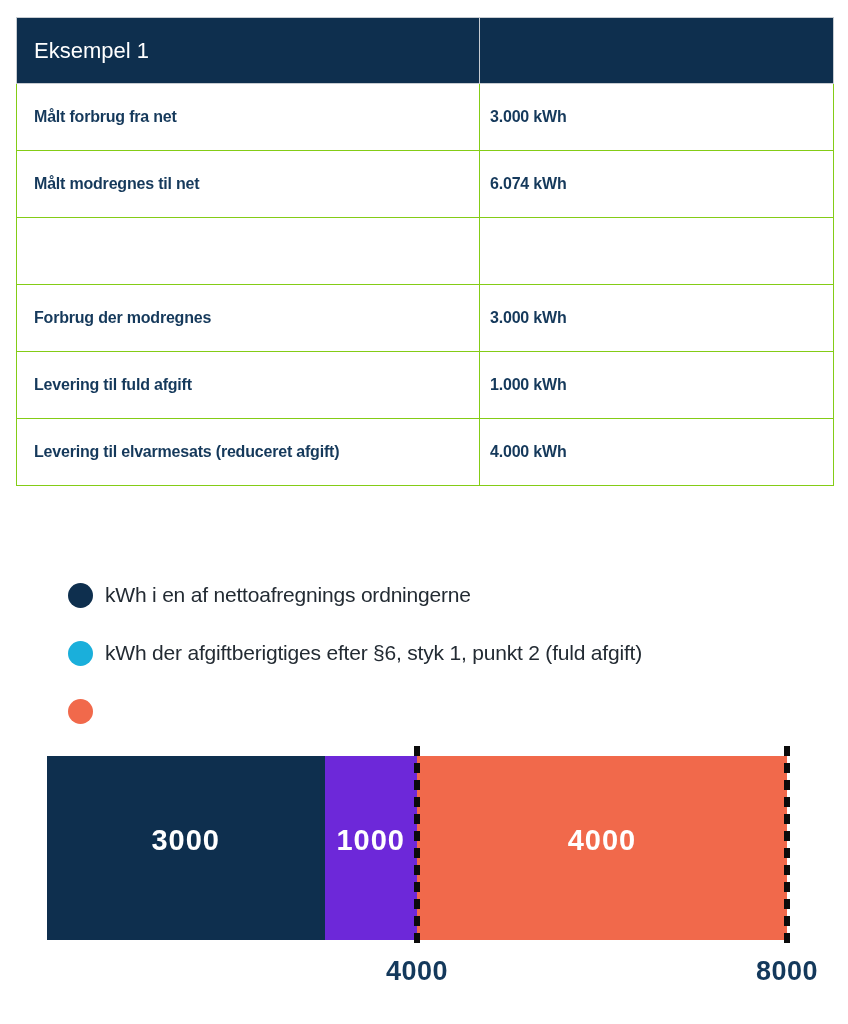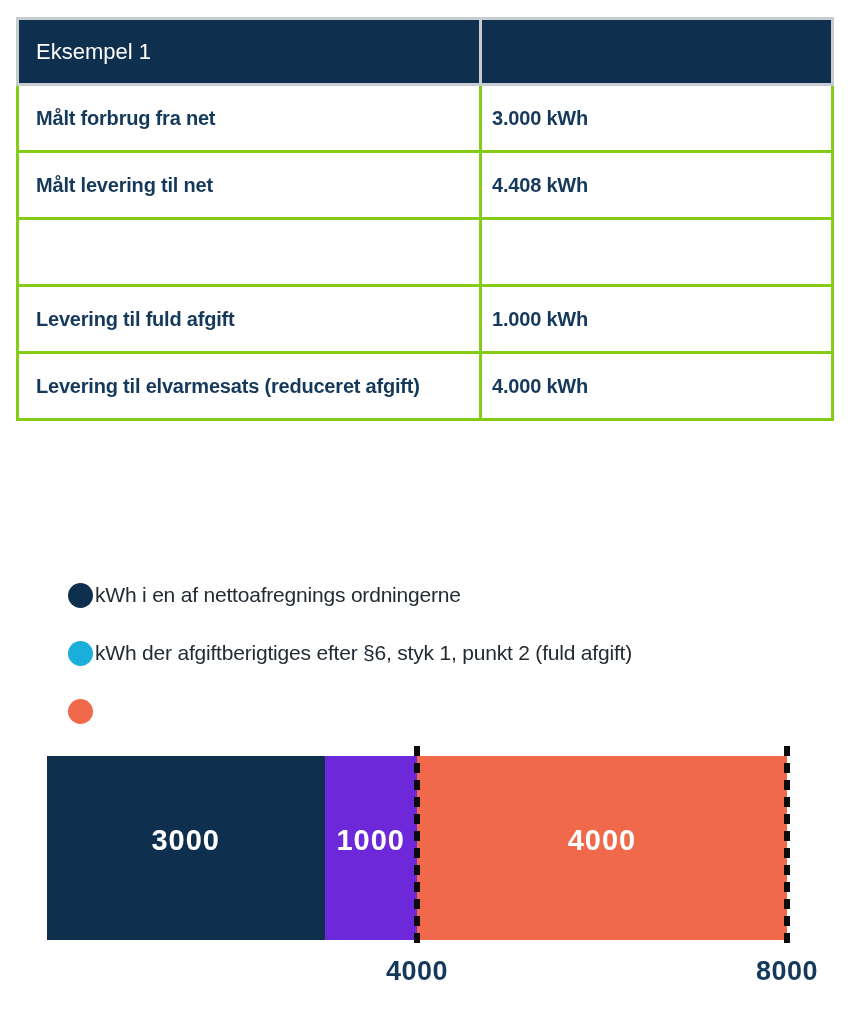--- a/index.html
+++ b/index.html
@@ -19,57 +19,57 @@
   
   .data-table {
     position: absolute;
     left: 16px;
     top: 17px;
     width: 818px;
     border-collapse: collapse;
     table-layout: fixed;
   }
   .data-table th, .data-table td {
-    border: 3px solid #84cc16;
+    border: 1px solid #84cc16;
     vertical-align: middle;
     box-sizing: border-box;
   }
   .data-table .col-label { width: 463px; }
   .data-table th {
     background: #0e2f4e;
     color: #ffffff;
     font-size: 22px;
     font-weight: 400;
     text-align: left;
     padding-left: 17px;
     height: 66px;
     border-color: #c7ccd1;
   }
   .data-table td {
     height: 67px;
     color: #15395b;
-    font-size: 20px;
+    font-size: 16px;
     font-weight: 700;
     letter-spacing: -0.2px;
     padding-left: 17px;
     margin-left: 48px;
   }
   .data-table td.cell-value { padding-left: 10px; }
 
   
   .legend {
     position: absolute;
     left: 68px;
     top: 566px;
   }
   .legend-item {
     height: 58px;
     display: flex;
     align-items: center;
-    gap: 2px;
+    gap: 12px;
   }
   .legend-dot {
     width: 25px;
     height: 25px;
     border-radius: 50%;
     flex: none;
   }
   .legend-label {
     font-size: 21px;
     color: #232b33;
@@ -136,26 +136,30 @@
         <th class="col-label">Eksempel 1</th>
         <th class="col-value"></th>
       </tr>
     </thead>
     <tbody>
       <tr>
         <td class="cell-label">Målt forbrug fra net</td>
         <td class="cell-value">3.000 kWh</td>
       </tr>
       <tr>
-        <td class="cell-label">Målt levering til net</td>
-        <td class="cell-value">4.408 kWh</td>
+        <td class="cell-label">Målt modregnes til net</td>
+        <td class="cell-value">6.074 kWh</td>
       </tr>
       <tr>
         <td class="cell-label"></td>
         <td class="cell-value"></td>
+      </tr>
+      <tr>
+        <td class="cell-label">Forbrug der modregnes</td>
+        <td class="cell-value">3.000 kWh</td>
       </tr>
       <tr>
         <td class="cell-label">Levering til fuld afgift</td>
         <td class="cell-value">1.000 kWh</td>
       </tr>
       <tr>
         <td class="cell-label">Levering til elvarmesats (reduceret afgift)</td>
         <td class="cell-value">4.000 kWh</td>
       </tr>
     </tbody>

